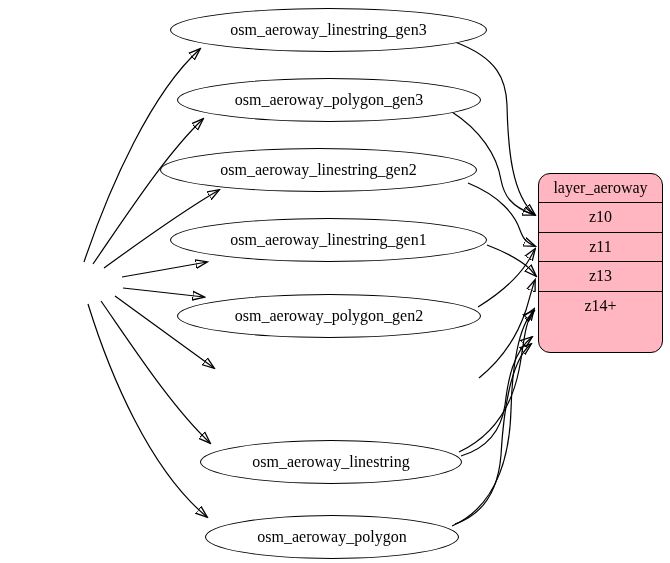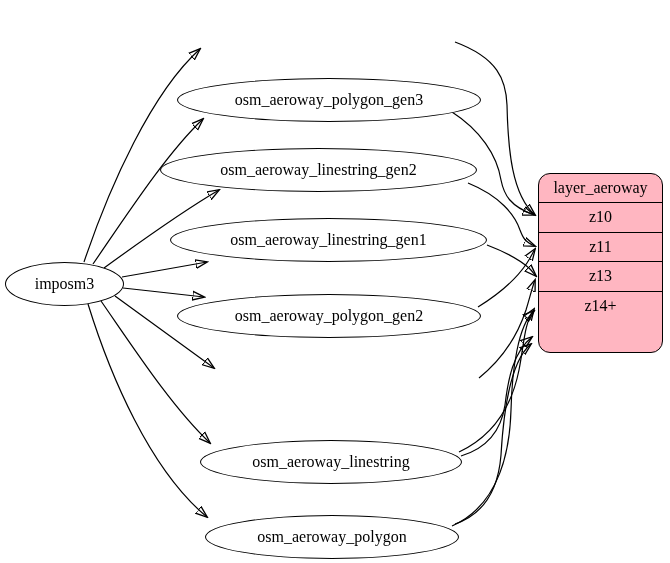--- a/index.html
+++ b/index.html
@@ -54,24 +54,24 @@
     <path d="M 468,183 C 500,196 515,215 520,230 C 523,238 525,242 535,246" marker-end="url(#arrow)" style="stroke: rgb(0, 0, 0);"></path>
     <path d="M 478,307 C 504,291 519,275 527,263 C 531,257 533,252 535,249" marker-end="url(#arrow)" style="stroke: rgb(0, 0, 0);"></path>
     <path d="M 487,245 C 508,253 521,261 529,268 C 533,272 534,274 536,276" marker-end="url(#arrow)" style="stroke: rgb(0, 0, 0);"></path>
     <path d="M 479,378 C 504,358 518,334 526,310 C 530,297 532,288 535,280" marker-end="url(#arrow)" style="stroke: rgb(0, 0, 0);"></path>
     <path d="M 459,452 C 497,434 513,400 519,370 C 524,345 524,324 534,309" marker-end="url(#arrow)" style="stroke: rgb(0, 0, 0);"></path>
     <path d="M 452,526 C 502,504 510,445 511,410 C 512,370 518,325 534,311" marker-end="url(#arrow)" style="stroke: rgb(0, 0, 0);"></path>
     <path d="M 461,456 C 491,447 502,425 505,405 C 508,380 513,352 532,337" marker-end="url(#arrow)" style="stroke: rgb(0, 0, 0);"></path>
     <path d="M 455,524 C 490,512 499,480 501,455 C 503,420 509,362 531,344" marker-end="url(#arrow)" style="stroke: rgb(0, 0, 0);"></path>
   </svg>
 
-  <div class="ellipse-node" style="left:5px; top:262px; width:119px; height:44px;">
-    <span>imposm3</span>
+
+  <div class="ellipse-node" style="left:170px; top:8px; width:317px; height:44px;">
+    <span>osm_aeroway_linestring_gen3</span>
   </div>
-
   <div class="ellipse-node" style="left:177px; top:78px; width:304px; height:44px;">
     <span>osm_aeroway_polygon_gen3</span>
   </div>
   <div class="ellipse-node" style="left:160px; top:148px; width:317px; height:44px;">
     <span>osm_aeroway_linestring_gen2</span>
   </div>
   <div class="ellipse-node" style="left:170px; top:218px; width:317px; height:44px;">
     <span>osm_aeroway_linestring_gen1</span>
   </div>
   <div class="ellipse-node" style="left:177px; top:294px; width:304px; height:44px;text-align:right;">

